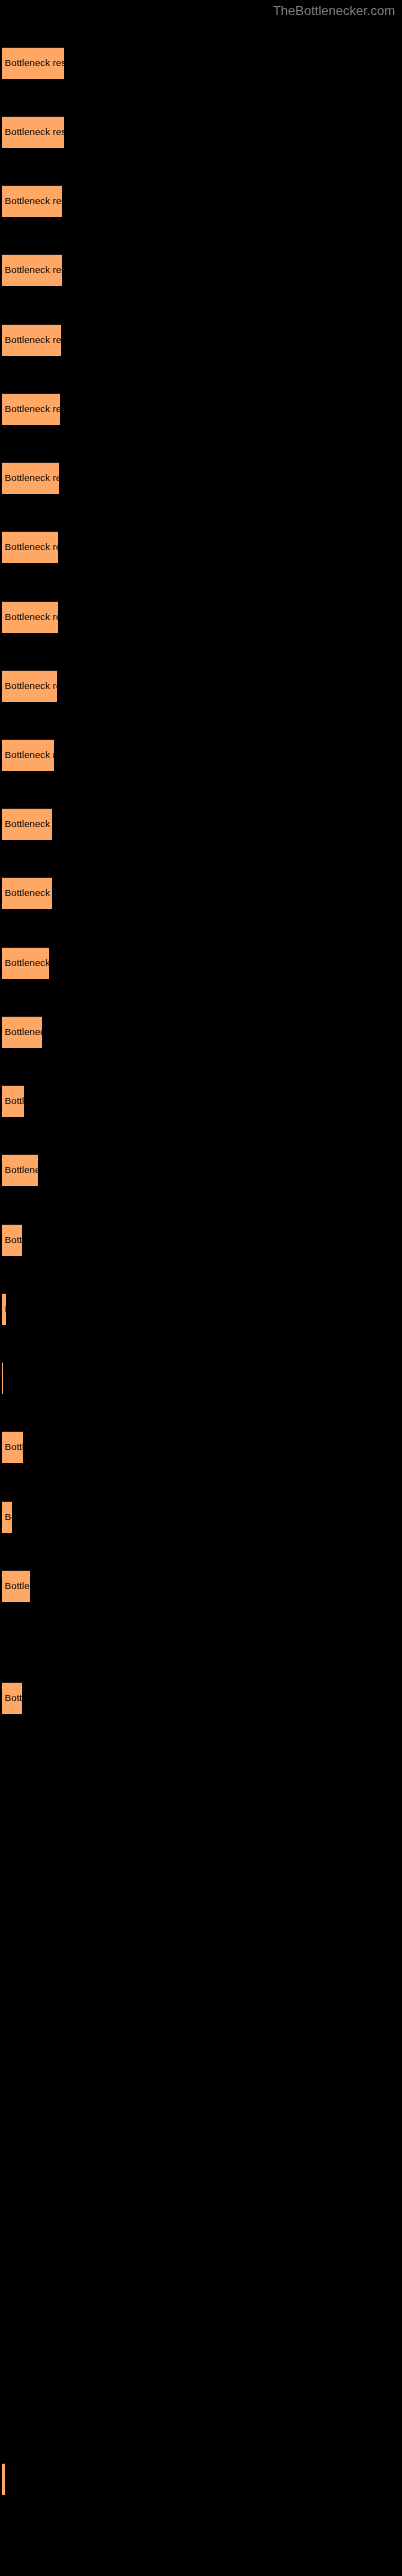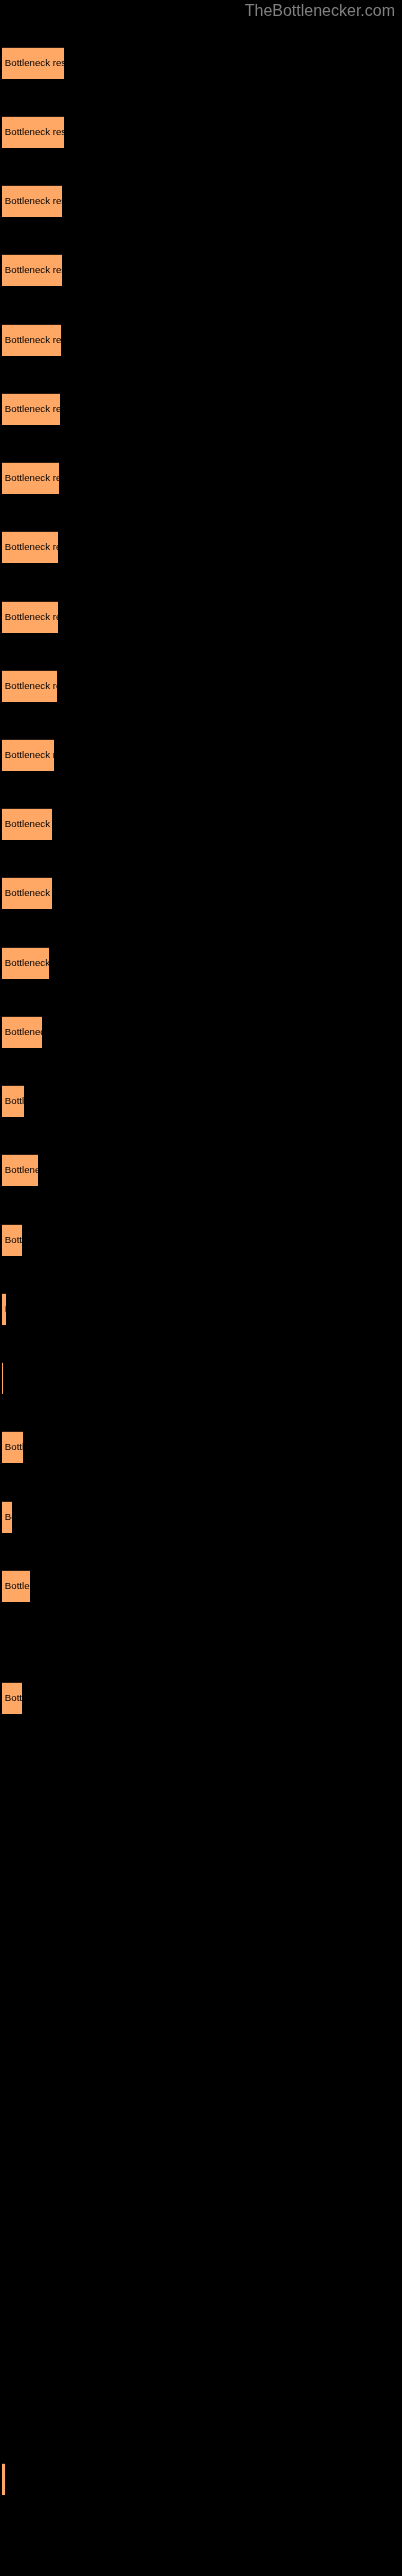--- a/index.html
+++ b/index.html
@@ -13,21 +13,21 @@
     position: relative;
     overflow: hidden;
     font-family: "Liberation Sans", sans-serif;
   }
 
   .site-title {
     position: absolute;
     top: 1.6px;
     right: 8px;
     color: #808080;
-    font-size: 16px;
+    font-size: 13px;
     font-family: "Liberation Sans", sans-serif;
     letter-spacing: 0px;
     white-space: nowrap;
     line-height: 17.7px;
   }
 
   .chart-area {
     position: absolute;
     left: 0;
     top: 0;

